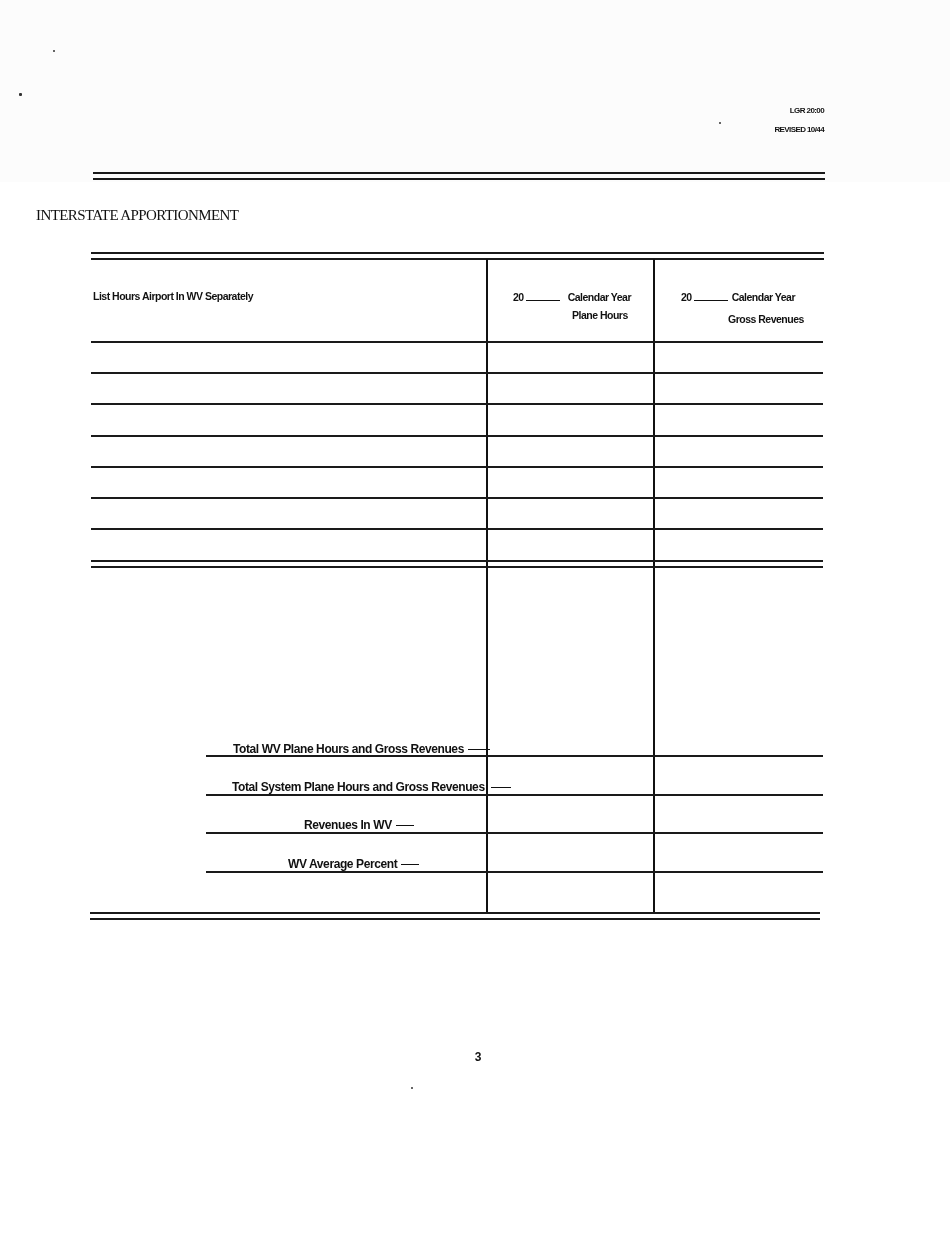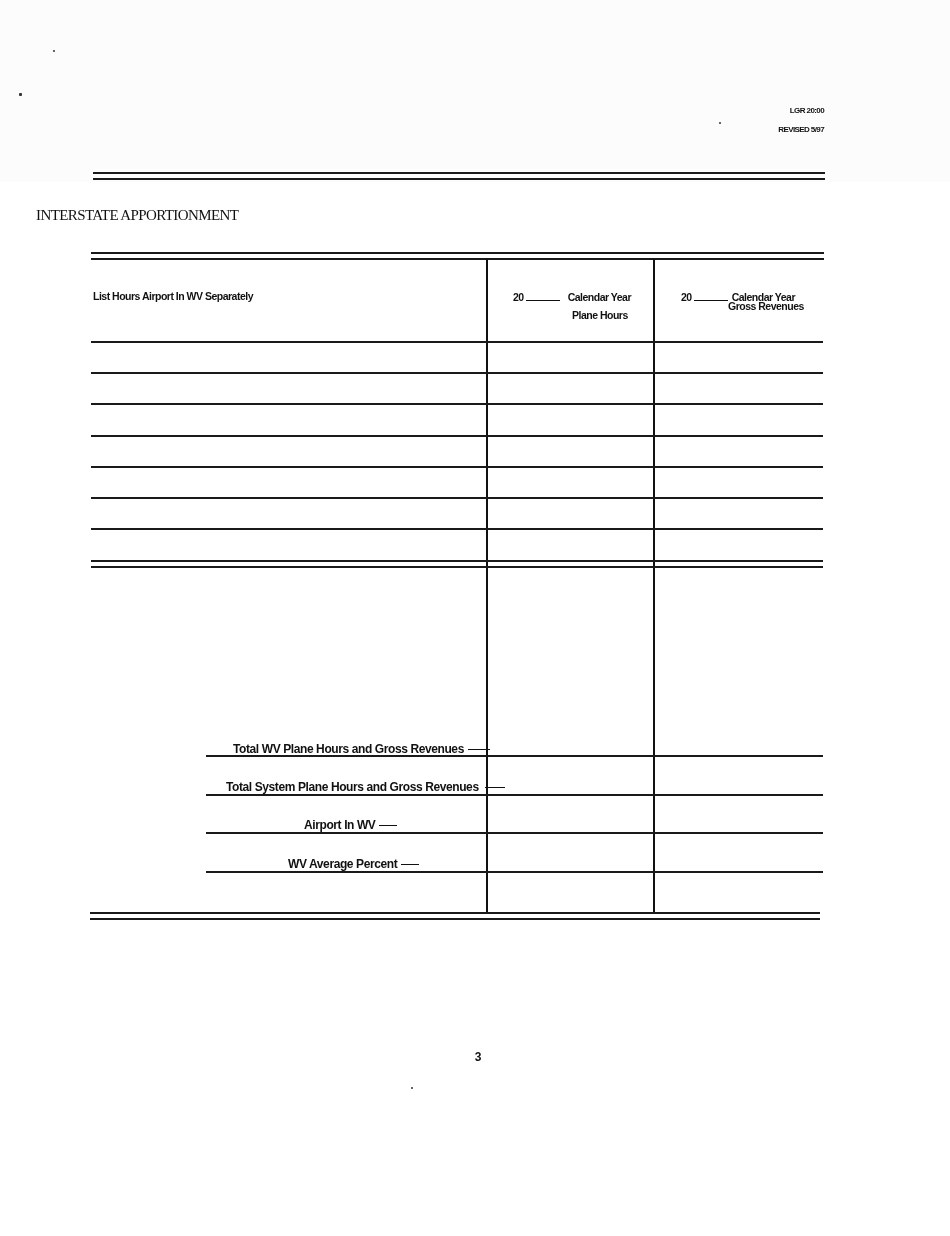--- a/index.html
+++ b/index.html
@@ -30,21 +30,21 @@
 <body>
 
 <div class="scan-shade"></div>
 
 <div class="speck" style="left:53px;top:50px;"></div>
 <div class="speck" style="left:19px;top:93px;width:3px;height:3px;"></div>
 <div class="speck" style="left:719px;top:122px;"></div>
 <div class="speck" style="left:411px;top:1087px;"></div>
 
 <div class="abs form-id" style="top:106px;">LGR 20:00</div>
-<div class="abs form-id" style="top:125px;">REVISED 5/97</div>
+<div class="abs form-id" style="top:125px;">REVISED 10/44</div>
 
 <div class="hline" style="left:93px;width:732px;top:172px;"></div>
 <div class="hline thin" style="left:93px;width:732px;top:178px;"></div>
 
 <div class="abs title">INTERSTATE APPORTIONMENT</div>
 
 <div>
 
   <div class="hline" style="left:91px;width:733px;top:252px;"></div>
   <div class="hline" style="left:91px;width:733px;top:258px;"></div>
@@ -55,21 +55,21 @@
   <div class="abs lbl" style="left:93px;top:290px;">List Hours Airport In WV Separately</div>
 
   <div class="abs lbl" style="left:513px;top:290px;">
     <span>20</span><span class="yr-line"></span><span style="margin-left:4px;">Calendar Year</span>
   </div>
   <div class="abs lbl" style="left:572px;top:309px;text-align:center;">Plane Hours</div>
 
   <div class="abs lbl" style="left:681px;top:290px;">
     <span>20</span><span class="yr-line"></span><span>Calendar Year</span>
   </div>
-  <div class="abs lbl" style="left:728px;top:300px;">Gross Revenues</div>
+  <div class="abs lbl" style="left:728px;top:313px;">Gross Revenues</div>
 
   <div class="hline" style="left:91px;width:732px;top:341px;"></div>
   <div class="hline" style="left:91px;width:732px;top:372px;"></div>
   <div class="hline" style="left:91px;width:732px;top:403px;"></div>
   <div class="hline" style="left:91px;width:732px;top:435px;"></div>
   <div class="hline" style="left:91px;width:732px;top:466px;"></div>
   <div class="hline" style="left:91px;width:732px;top:497px;"></div>
   <div class="hline" style="left:91px;width:732px;top:528px;"></div>
   <div class="hline thin" style="left:91px;width:732px;top:560px;"></div>
   <div class="hline" style="left:91px;width:732px;top:566px;"></div>
@@ -106,29 +106,29 @@
 
   <div>
 
     <div class="abs total-lbl" style="left:233px;top:742px;">
       <span>Total WV Plane Hours and Gross Revenues</span><span class="dash" style="width:22px;"></span>
     </div>
     <div class="cell" style="left:488px;top:570px;width:165px;height:185px;"></div>
     <div class="cell" style="left:655px;top:570px;width:168px;height:185px;"></div>
     <div class="hline" style="left:206px;width:617px;top:755px;"></div>
 
-    <div class="abs total-lbl" style="left:226px;top:780px;">
+    <div class="abs total-lbl" style="left:232px;top:780px;">
       <span>Total System Plane Hours and Gross Revenues</span><span class="dash" style="width:20px;margin-left:6px;"></span>
     </div>
     <div class="cell" style="left:488px;top:757px;width:165px;height:37px;"></div>
     <div class="cell" style="left:655px;top:757px;width:168px;height:37px;"></div>
     <div class="hline" style="left:206px;width:617px;top:794px;"></div>
 
     <div class="abs total-lbl" style="left:304px;top:818px;">
-      <span>Airport In WV</span><span class="dash"></span>
+      <span>Revenues In WV</span><span class="dash"></span>
     </div>
     <div class="cell" style="left:488px;top:796px;width:165px;height:36px;"></div>
     <div class="cell" style="left:655px;top:796px;width:168px;height:36px;"></div>
     <div class="hline" style="left:206px;width:617px;top:832px;"></div>
 
     <div class="abs total-lbl" style="left:288px;top:857px;">
       <span>WV Average Percent</span><span class="dash"></span>
     </div>
     <div class="cell" style="left:488px;top:834px;width:165px;height:37px;"></div>
     <div class="cell" style="left:655px;top:834px;width:168px;height:37px;"></div>

